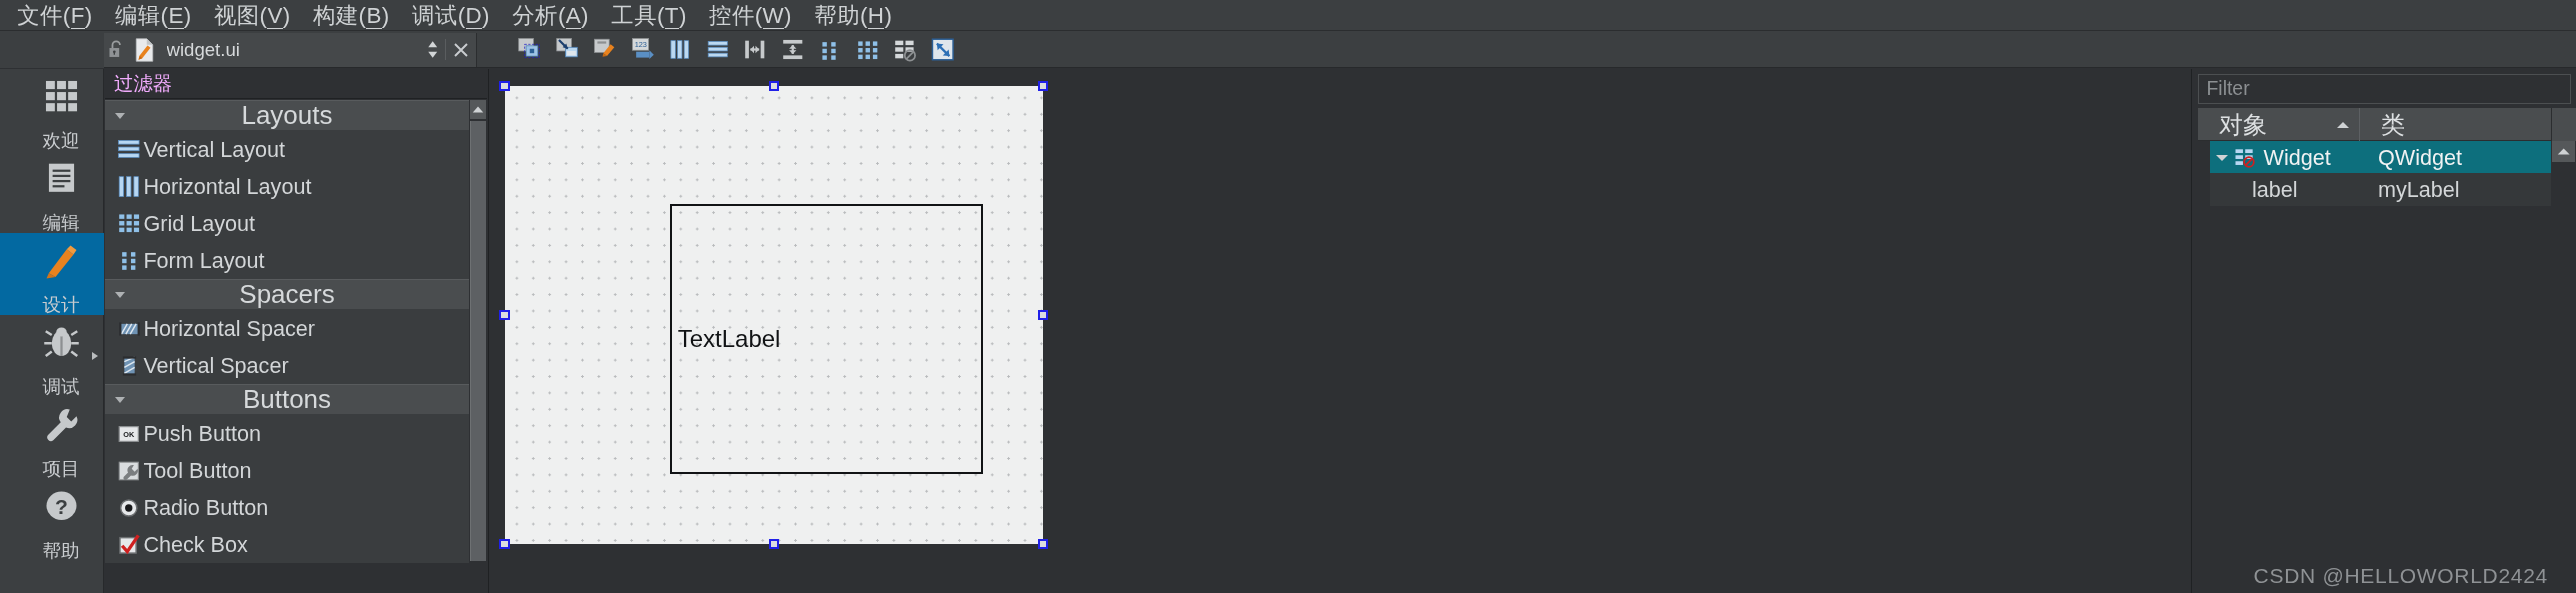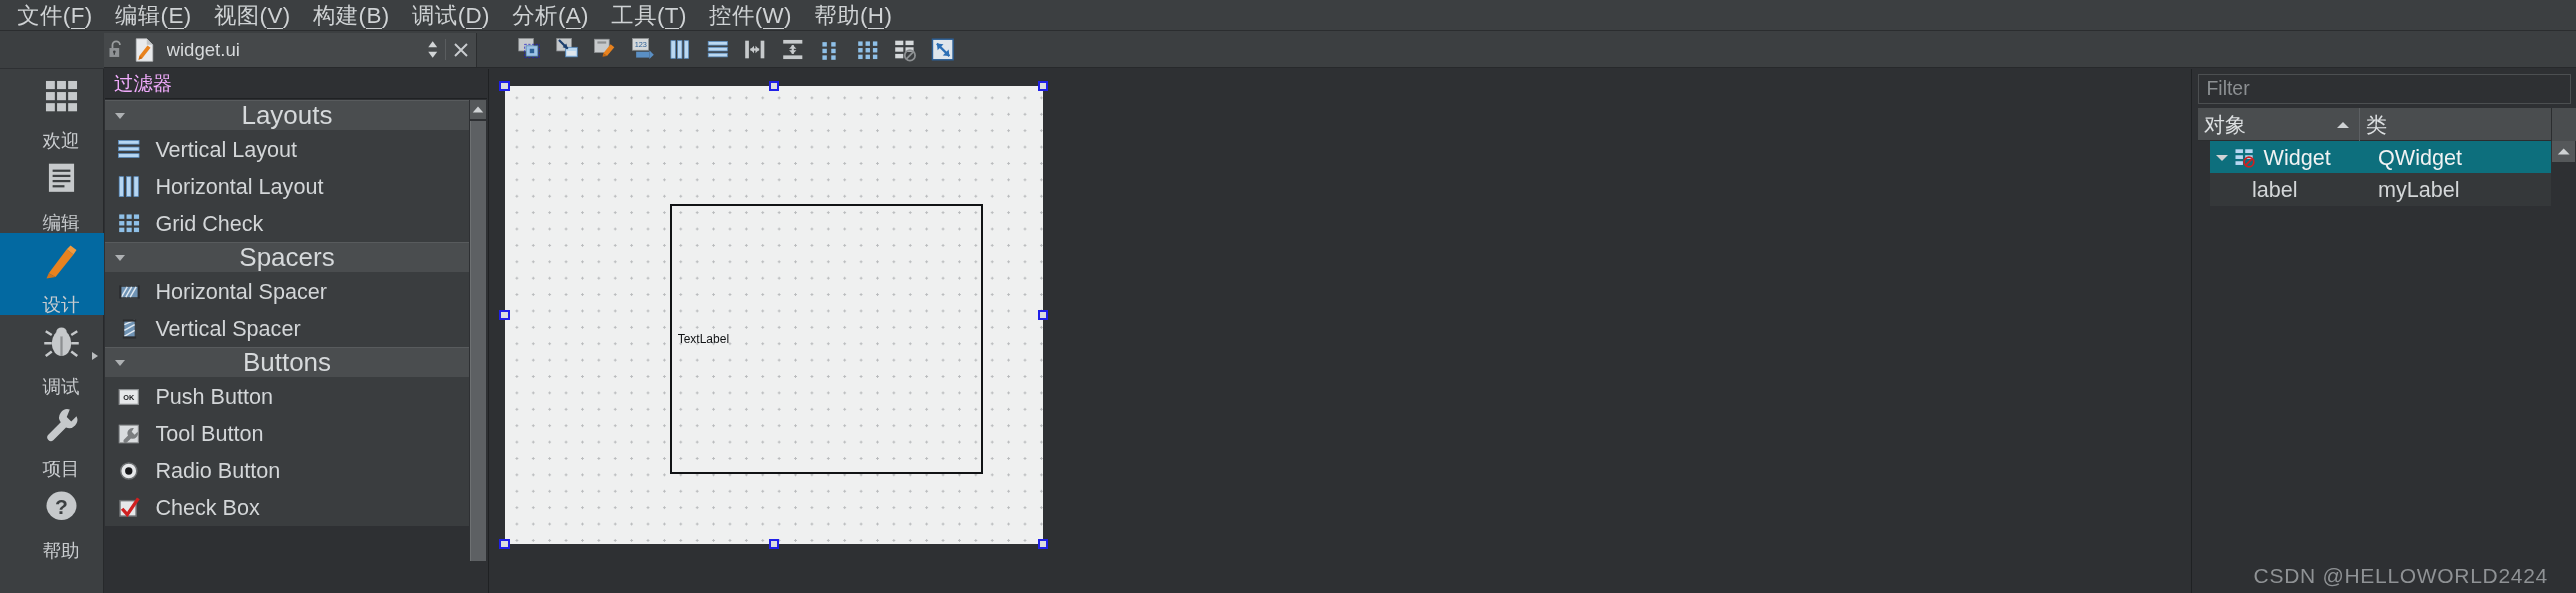--- a/index.html
+++ b/index.html
@@ -121,21 +121,20 @@
     position: absolute; left: 10.4px; top: 50%; transform: translateY(-50%);
     width: 0; height: 0;
     border-top: 6px solid #aeb1b3;
     border-left: 5.2px solid transparent;
     border-right: 5.2px solid transparent;
   }
   .wb-item {
     height: 37px;
     display: flex; align-items: center;
     padding-left: 10.4px;
-    gap: 12px;
     background: #3a3d3f;
   }
   .wb-item-icon { width: 28px; height: 28px; flex: 0 0 28px; display: flex; align-items: center; justify-content: center; }
   .wb-item-label { color: #d3d6d8; font-size: 21.6px; white-space: nowrap; }
 
   #wb-scroll {
     position: absolute; right: 0; top: 31px; width: 18px; height: 494px;
     background: #2e3033;
   }
   #wb-scroll-up {
@@ -172,21 +171,21 @@
   }
   #textlabel-box {
     position: absolute;
     left: 165px; top: 118px;
     width: 313px; height: 270px;
     border: 2.2px solid #111315;
     display: flex; align-items: center;
     padding-left: 6px;
   }
   #textlabel-text {
-    color: #111315; font-size: 12px; line-height: 1;
+    color: #111315; font-size: 24px; line-height: 1;
   }
 
   
   #inspector {
     position: absolute; left: 2191px; top: 69px; width: 385px; height: 525px;
     background: #2e3033;
     border-left: 0.7px solid #1f2123;
   }
   #oi-filter {
     position: absolute; left: 6px; top: 4.5px; width: 373px; height: 30px;
@@ -198,22 +197,22 @@
   #oi-header {
     position: absolute; left: 6px; top: 39px; width: 355px; height: 33px;
     display: flex;
     background: #4a4d4f;
     border-bottom: 0.7px solid #2b2d2f;
   }
   .oi-col {
     position: relative;
     height: 33px;
     display: flex; align-items: center;
-    padding-left: 6px;
-    color: #dde0e2; font-size: 21px;
+    padding-left: 21px;
+    color: #dde0e2; font-size: 24px;
     border-right: 0.7px solid #5d6063;
   }
   #oi-col-object { width: 162px; }
   #oi-col-class  { width: 192px; border-right: none; }
   #oi-sort-arrow {
     position: absolute; right: 10.4px; top: 50%; transform: translateY(-50%);
     width: 0; height: 0;
     border-bottom: 6.7px solid #cfd2d4;
     border-left: 6px solid transparent;
     border-right: 6px solid transparent;
@@ -549,21 +548,34 @@
               <rect x="13" y="3" width="7" height="6" fill="#8fc0e8"></rect>
               <rect x="23" y="3" width="7" height="6" fill="#8fc0e8"></rect>
             <rect x="3" y="12" width="7" height="6" fill="#8fc0e8"></rect>
               <rect x="13" y="12" width="7" height="6" fill="#8fc0e8"></rect>
               <rect x="23" y="12" width="7" height="6" fill="#8fc0e8"></rect>
             <rect x="3" y="21" width="7" height="6" fill="#8fc0e8"></rect>
               <rect x="13" y="21" width="7" height="6" fill="#8fc0e8"></rect>
               <rect x="23" y="21" width="7" height="6" fill="#8fc0e8"></rect>
           </svg>
         </span>
-        <span class="wb-item-label">Grid Check</span>
+        <span class="wb-item-label">Grid Layout</span>
+      </div>
+      <div class="wb-item">
+        <span class="wb-item-icon">
+          <svg width="25" height="24" viewBox="0 0 34 32">
+            <rect x="7" y="4" width="6" height="6" fill="#8fc0e8"></rect>
+              <rect x="19" y="4" width="6" height="6" fill="#8fc0e8"></rect>
+            <rect x="7" y="13" width="6" height="6" fill="#8fc0e8"></rect>
+              <rect x="19" y="13" width="6" height="6" fill="#8fc0e8"></rect>
+            <rect x="7" y="22" width="6" height="6" fill="#8fc0e8"></rect>
+              <rect x="19" y="22" width="6" height="6" fill="#8fc0e8"></rect>
+          </svg>
+        </span>
+        <span class="wb-item-label">Form Layout</span>
       </div>
 
       <div class="wb-group">
         <span class="wb-group-tri"></span>
         <span class="wb-group-label">Spacers</span>
       </div>
       <div class="wb-item">
         <span class="wb-item-icon">
           <svg width="25" height="24" viewBox="0 0 34 32">
             <rect x="4" y="9" width="26" height="14" fill="#6f93b4"></rect>

